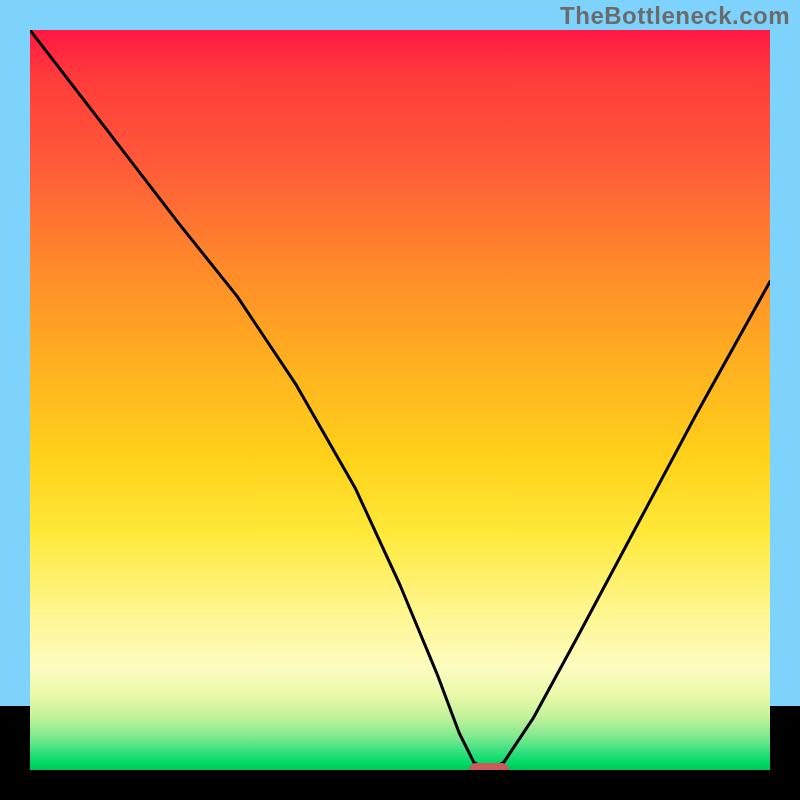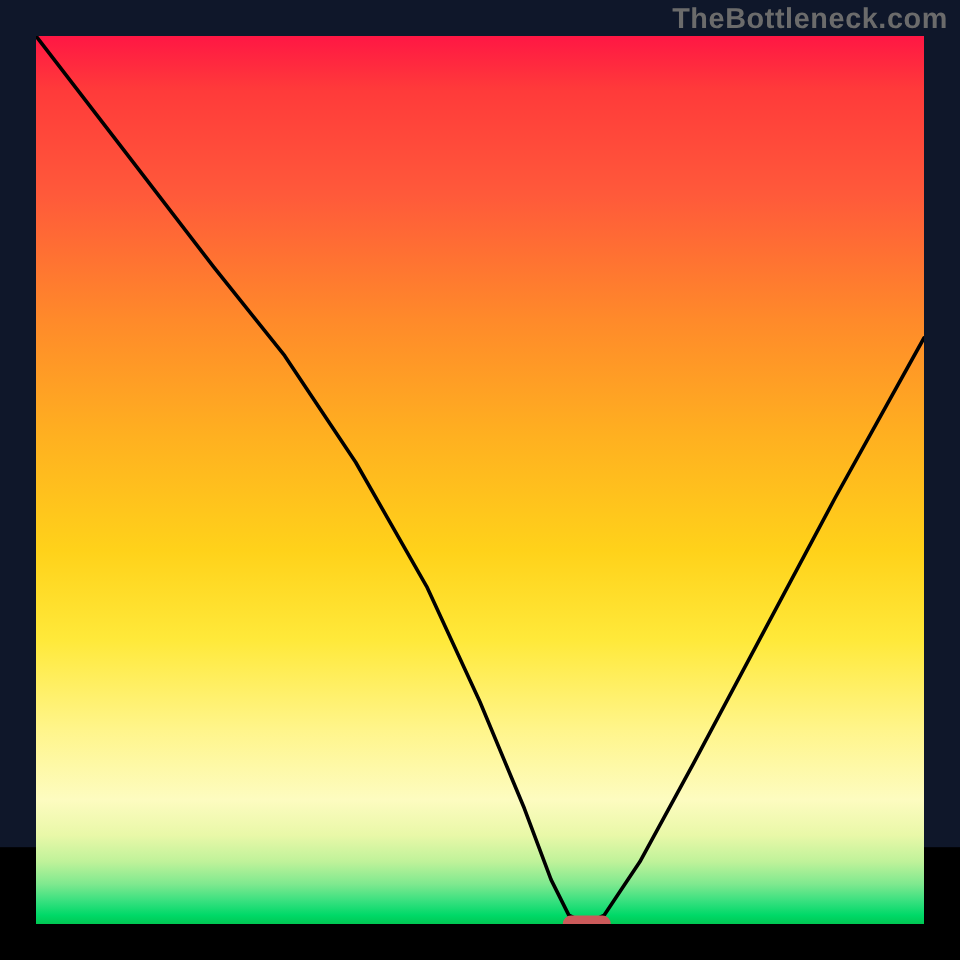--- a/index.html
+++ b/index.html
@@ -8,21 +8,21 @@
     width: 800px;
     height: 800px;
     background: #000;
     font-family: Arial, Helvetica, sans-serif;
     overflow: hidden;
   }
   .frame {
     position: relative;
     width: 800px;
     height: 706px;
-    background: #0f172a;
+    background: #7dd3fc;
   }
   .watermark {
     position: absolute;
     top: 2px;
     right: 10px;
     color: #6b6b6b;
     font-size: 24px;
     font-weight: bold;
     letter-spacing: 0.5px;
     z-index: 50;

